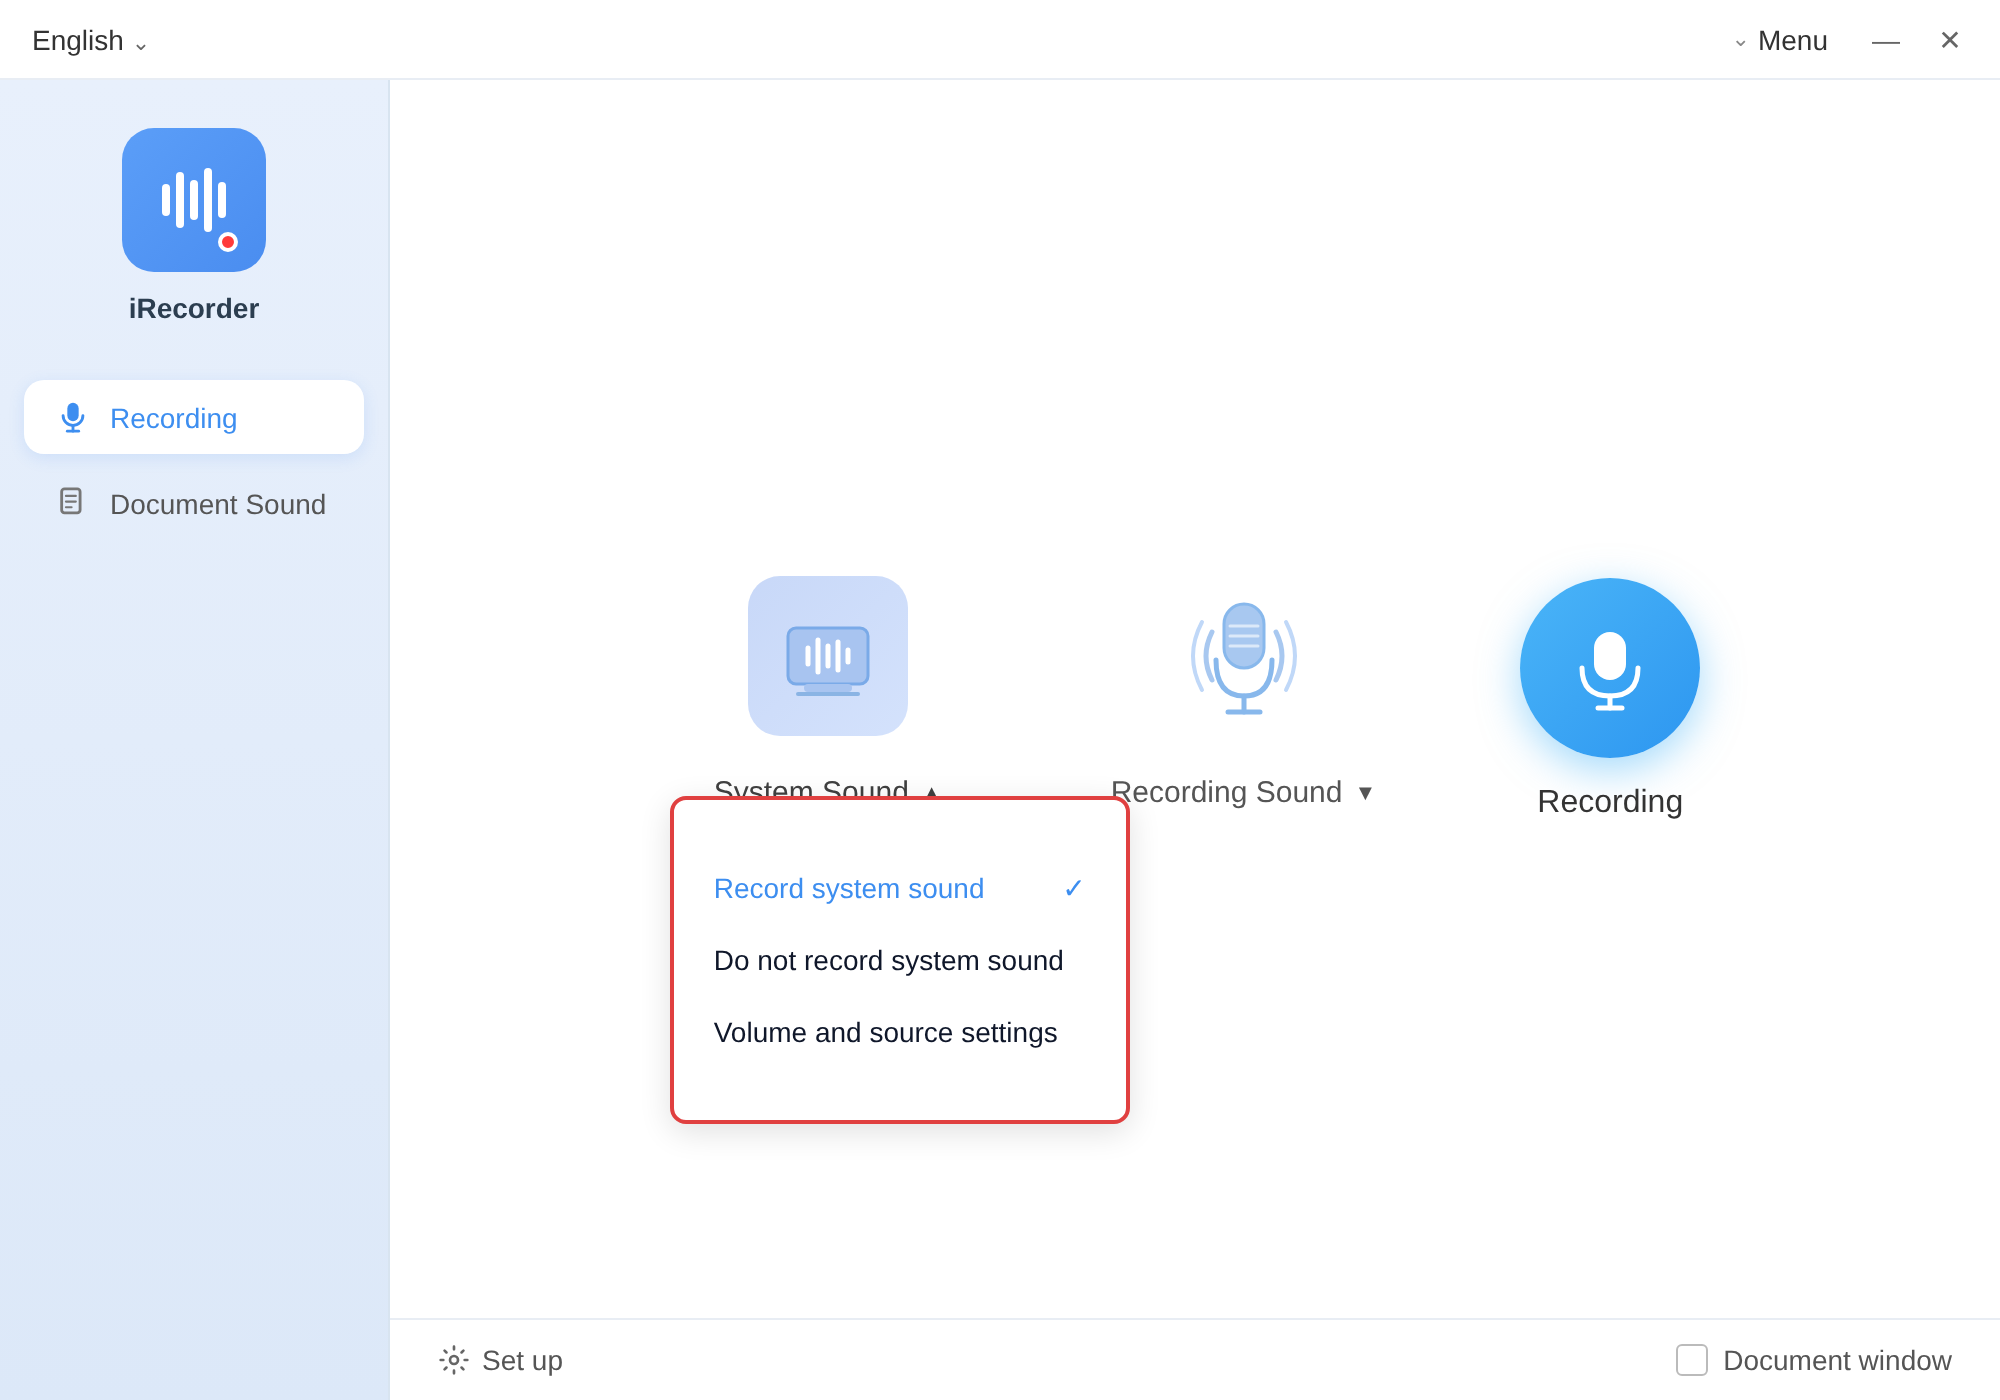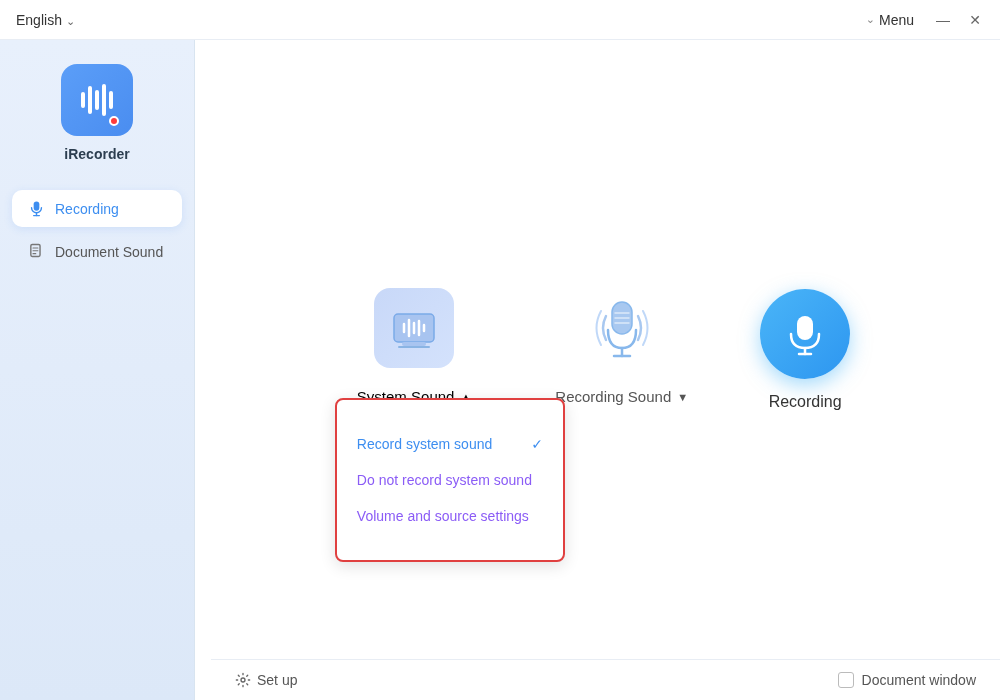--- a/index.html
+++ b/index.html
@@ -208,21 +208,21 @@
     }
     .option-label-btn {
       display: flex;
       align-items: center;
       gap: 6px;
       cursor: pointer;
       padding: 6px 12px;
       border-radius: 8px;
     }
     .option-label-btn.active-option {
-      color: #000000;
+      color: #404040;
       font-size: 15px;
       font-weight: 500;
     }
     .option-label-btn.inactive-option {
       color: #555;
       font-size: 15px;
     }
     .dropdown-arrow {
       font-size: 11px;
     }
@@ -239,21 +239,21 @@
       box-shadow: 0 4px 16px rgba(0,0,0,0.12);
       z-index: 10;
       padding: 26px 0;
     }
     .dropdown-item {
       display: flex;
       align-items: center;
       justify-content: space-between;
       padding: 10px 20px;
       font-size: 14px;
-      color: #8b5cf6;
+      color: #0f172a;
       cursor: pointer;
     }
     .dropdown-item.selected {
       color: #3d8ef0;
     }
     .check-mark {
       color: #3d8ef0;
       font-size: 14px;
     }
 
@@ -282,21 +282,20 @@
     }
 
     
     .bottom-bar {
       display: flex;
       align-items: center;
       justify-content: space-between;
       padding: 12px 24px;
       border-top: 1px solid #e8edf4;
       background: #fff;
-      margin-left: 16px;
     }
     .setup-btn {
       display: flex;
       align-items: center;
       gap: 6px;
       font-size: 14px;
       color: #555;
       cursor: pointer;
     }
     .floating-window-container {

